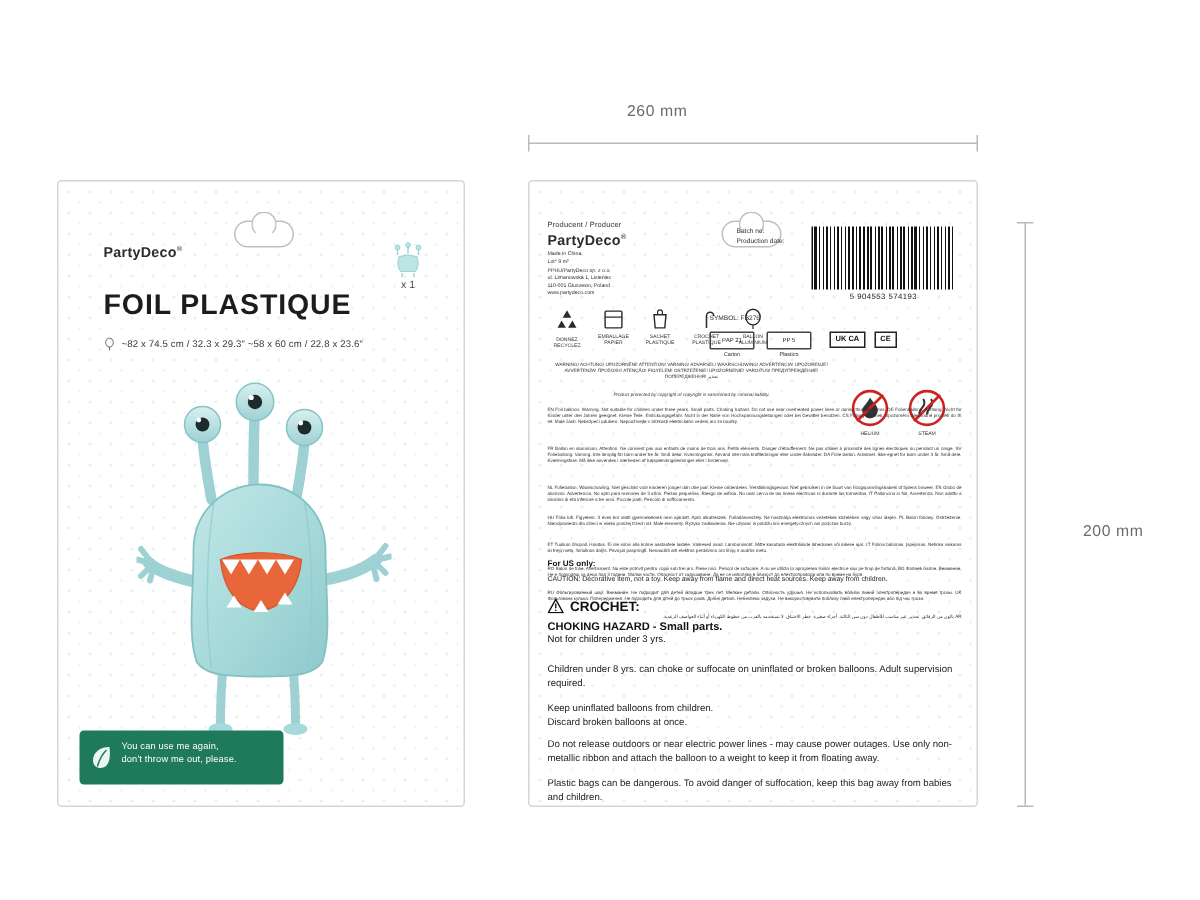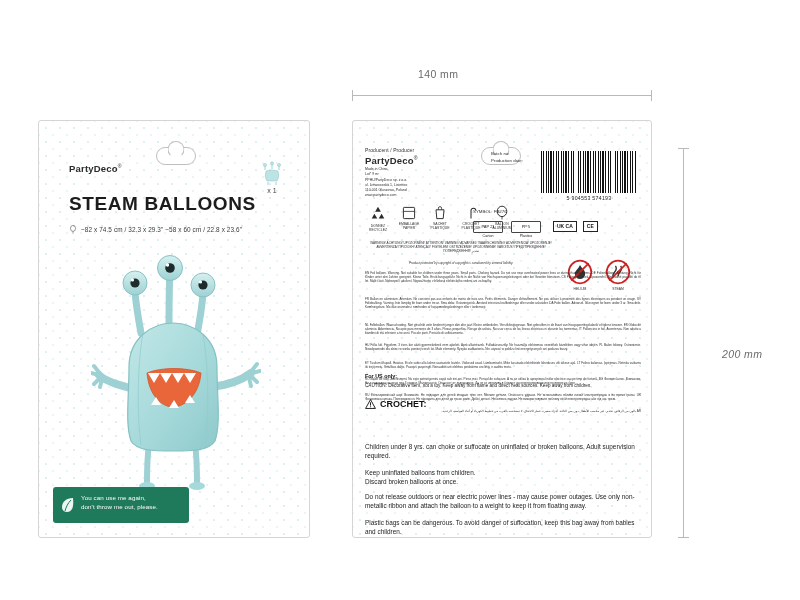--- a/index.html
+++ b/index.html
@@ -22,21 +22,21 @@
 
   
   .dim-label {
     position: absolute;
     color: #6b6b6b;
     font-size: 10.5px;
     letter-spacing: .4px;
     white-space: nowrap;
   }
   .dim-label-top { left: 418px; top: 68px; }
-  .dim-label-right { left: 722px; top: 348px; font-style: italic; }
+  .dim-label-right { left: 722px; top: 348px; }
 
   .dim-line-top {
     position: absolute;
     left: 352px; top: 95px;
     width: 300px; height: 1px;
     background: #b9b9b9;
   }
   .dim-line-top::before,
   .dim-line-top::after {
     content: "";
@@ -313,35 +313,35 @@
     position: absolute;
     left: 52px; top: 126px;
     width: 170px; height: 250px;
   }
 </style>
 </head>
 <body>
 
 <div class="stage">
 
-  <div class="dim-label dim-label-top">140 mm</div>
+  <div class="dim-label dim-label-top">260 mm</div>
   <div class="dim-line-top"></div>
   <div class="dim-label dim-label-right">200 mm</div>
   <div class="dim-line-right"></div>
 
   <div class="pack pack-front">
     <div class="dots"></div>
 
     <div class="euro-slot" style="left:117px; top:26px;"></div>
 
     <div class="brand" style="left:30px; top:42px;">
       <span>PartyDeco</span><sup>®</sup>
     </div>
 
-    <div class="front-title">STEAM BALLOONS</div>
+    <div class="front-title">FOIL PLASTIQUE</div>
 
     <div class="front-specs">
       <svg class="spec-ico" viewBox="0 0 10 12">
         <ellipse cx="5" cy="4.5" rx="3.4" ry="4" fill="none" stroke="#444" stroke-width="0.7"></ellipse>
         <path d="M5 8.5 L5 11.5" stroke="#444" stroke-width="0.7" fill="none"></path>
       </svg>
       <span>~82 x 74.5 cm / 32.3 x 29.3"        ~58 x 60 cm / 22.8 x 23.6"</span>
     </div>
 
     <div class="qty-mark">
@@ -540,20 +540,24 @@
 
     <div class="warning-head" style="left:12px; top:278px;">
       <svg width="11" height="10" viewBox="0 0 12 11">
         <path d="M6 0.6 L11.4 10.4 H0.6 Z" fill="none" stroke="#111" stroke-width="1"></path>
         <path d="M6 3.6 V7.2" stroke="#111" stroke-width="1"></path>
         <circle cx="6" cy="8.6" r=".6" fill="#111"></circle>
       </svg>
       <span>CROCHET:</span>
     </div>
 
+    <div class="choking" style="left:12px; top:292px;">
+      <span>CHOKING HAZARD</span><span> - Small parts.</span>
+      <span class="sub">Not for children under 3 yrs.</span>
+    </div>
 
     <div class="warn-para" style="left:12px; top:322px; width:276px;">Children under 8 yrs. can choke or suffocate on uninflated or broken balloons. Adult supervision required.</div>
     <div class="warn-para" style="left:12px; top:348px; width:276px; white-space:pre-line;">Keep uninflated balloons from children.
 Discard broken balloons at once.</div>
     <div class="warn-para" style="left:12px; top:372px; width:276px;">Do not release outdoors or near electric power lines - may cause power outages. Use only non-metallic ribbon and attach the balloon to a weight to keep it from floating away.</div>
     <div class="warn-para" style="left:12px; top:398px; width:276px;">Plastic bags can be dangerous. To avoid danger of suffocation, keep this bag away from babies and children.</div>
   </div>
 
 </div>
 

